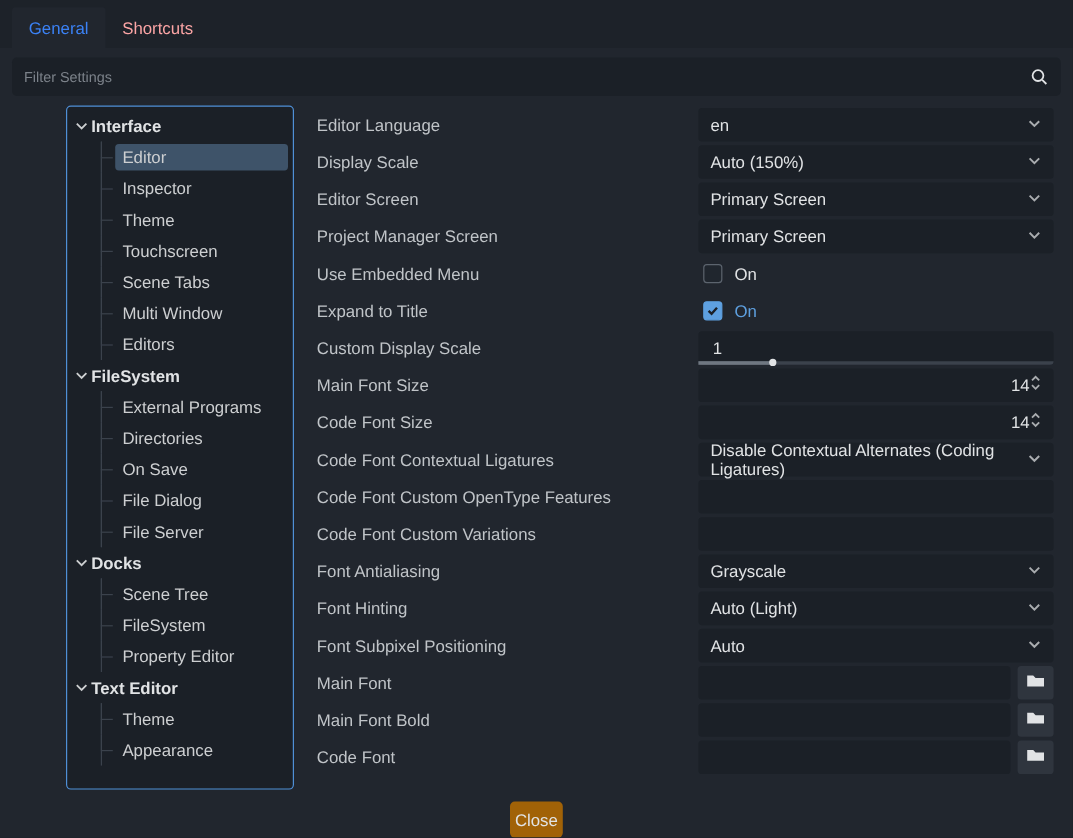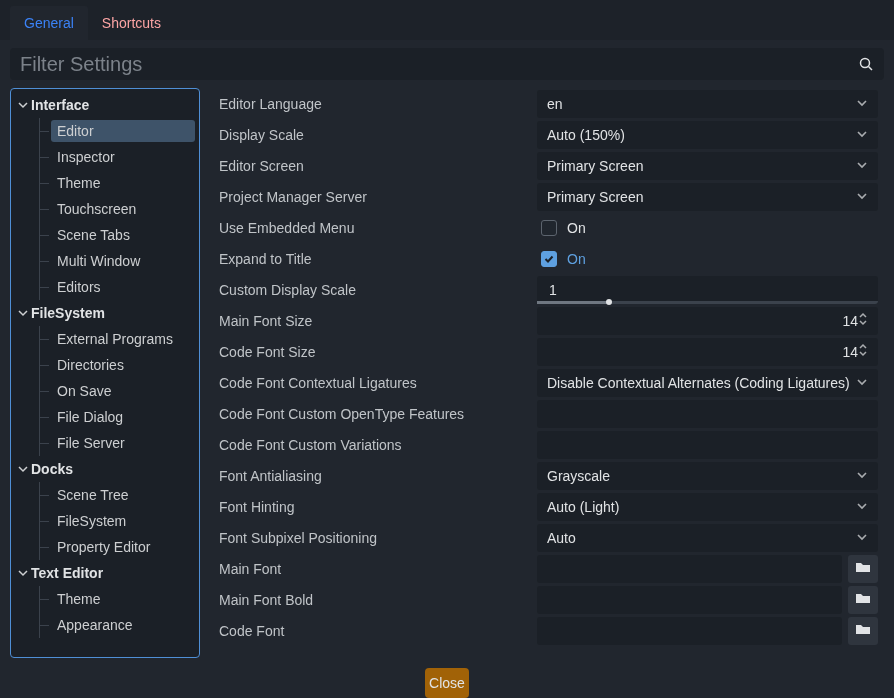--- a/index.html
+++ b/index.html
@@ -42,28 +42,29 @@
         height: 32px;
         padding: 0 10px;
         margin-bottom: 8px;
     }
     .search-row input {
         flex: 1;
         background: transparent;
         border: none;
         outline: none;
         color: #cdcfd1;
-        font-size: 20px;
+        font-size: 12px;
     }
     .search-row input::placeholder { color: #7c828a; }
     .search-icon svg { display: block; }
     .main-row {
         display: flex;
         gap: 10px;
         height: 570px;
+        margin-left: 45px;
     }
     .sidebar {
         width: 190px;
         background: #1b2027;
         border: 1px solid #4f8fd6;
         border-radius: 4px;
         overflow-y: auto;
         padding: 3px 0;
     }
     .tree-group-hdr {
@@ -391,21 +392,21 @@
           <div class="setting-ctrl">
             <div class="dropdown">
               <span>Primary Screen</span>
               <span class="chev-down"><svg width="12" height="12" viewBox="0 0 12 12">
                   <path d="M2 4 L6 8 L10 4" fill="none" stroke="#cdcfd1" stroke-width="1.6"></path>
                 </svg></span>
             </div>
           </div>
         </div>
         <div class="setting-row">
-          <div class="setting-label">Project Manager Server</div>
+          <div class="setting-label">Project Manager Screen</div>
           <div class="setting-ctrl">
             <div class="dropdown">
               <span>Primary Screen</span>
               <span class="chev-down"><svg width="12" height="12" viewBox="0 0 12 12">
                   <path d="M2 4 L6 8 L10 4" fill="none" stroke="#cdcfd1" stroke-width="1.6"></path>
                 </svg></span>
             </div>
           </div>
         </div>
         <div class="setting-row">

